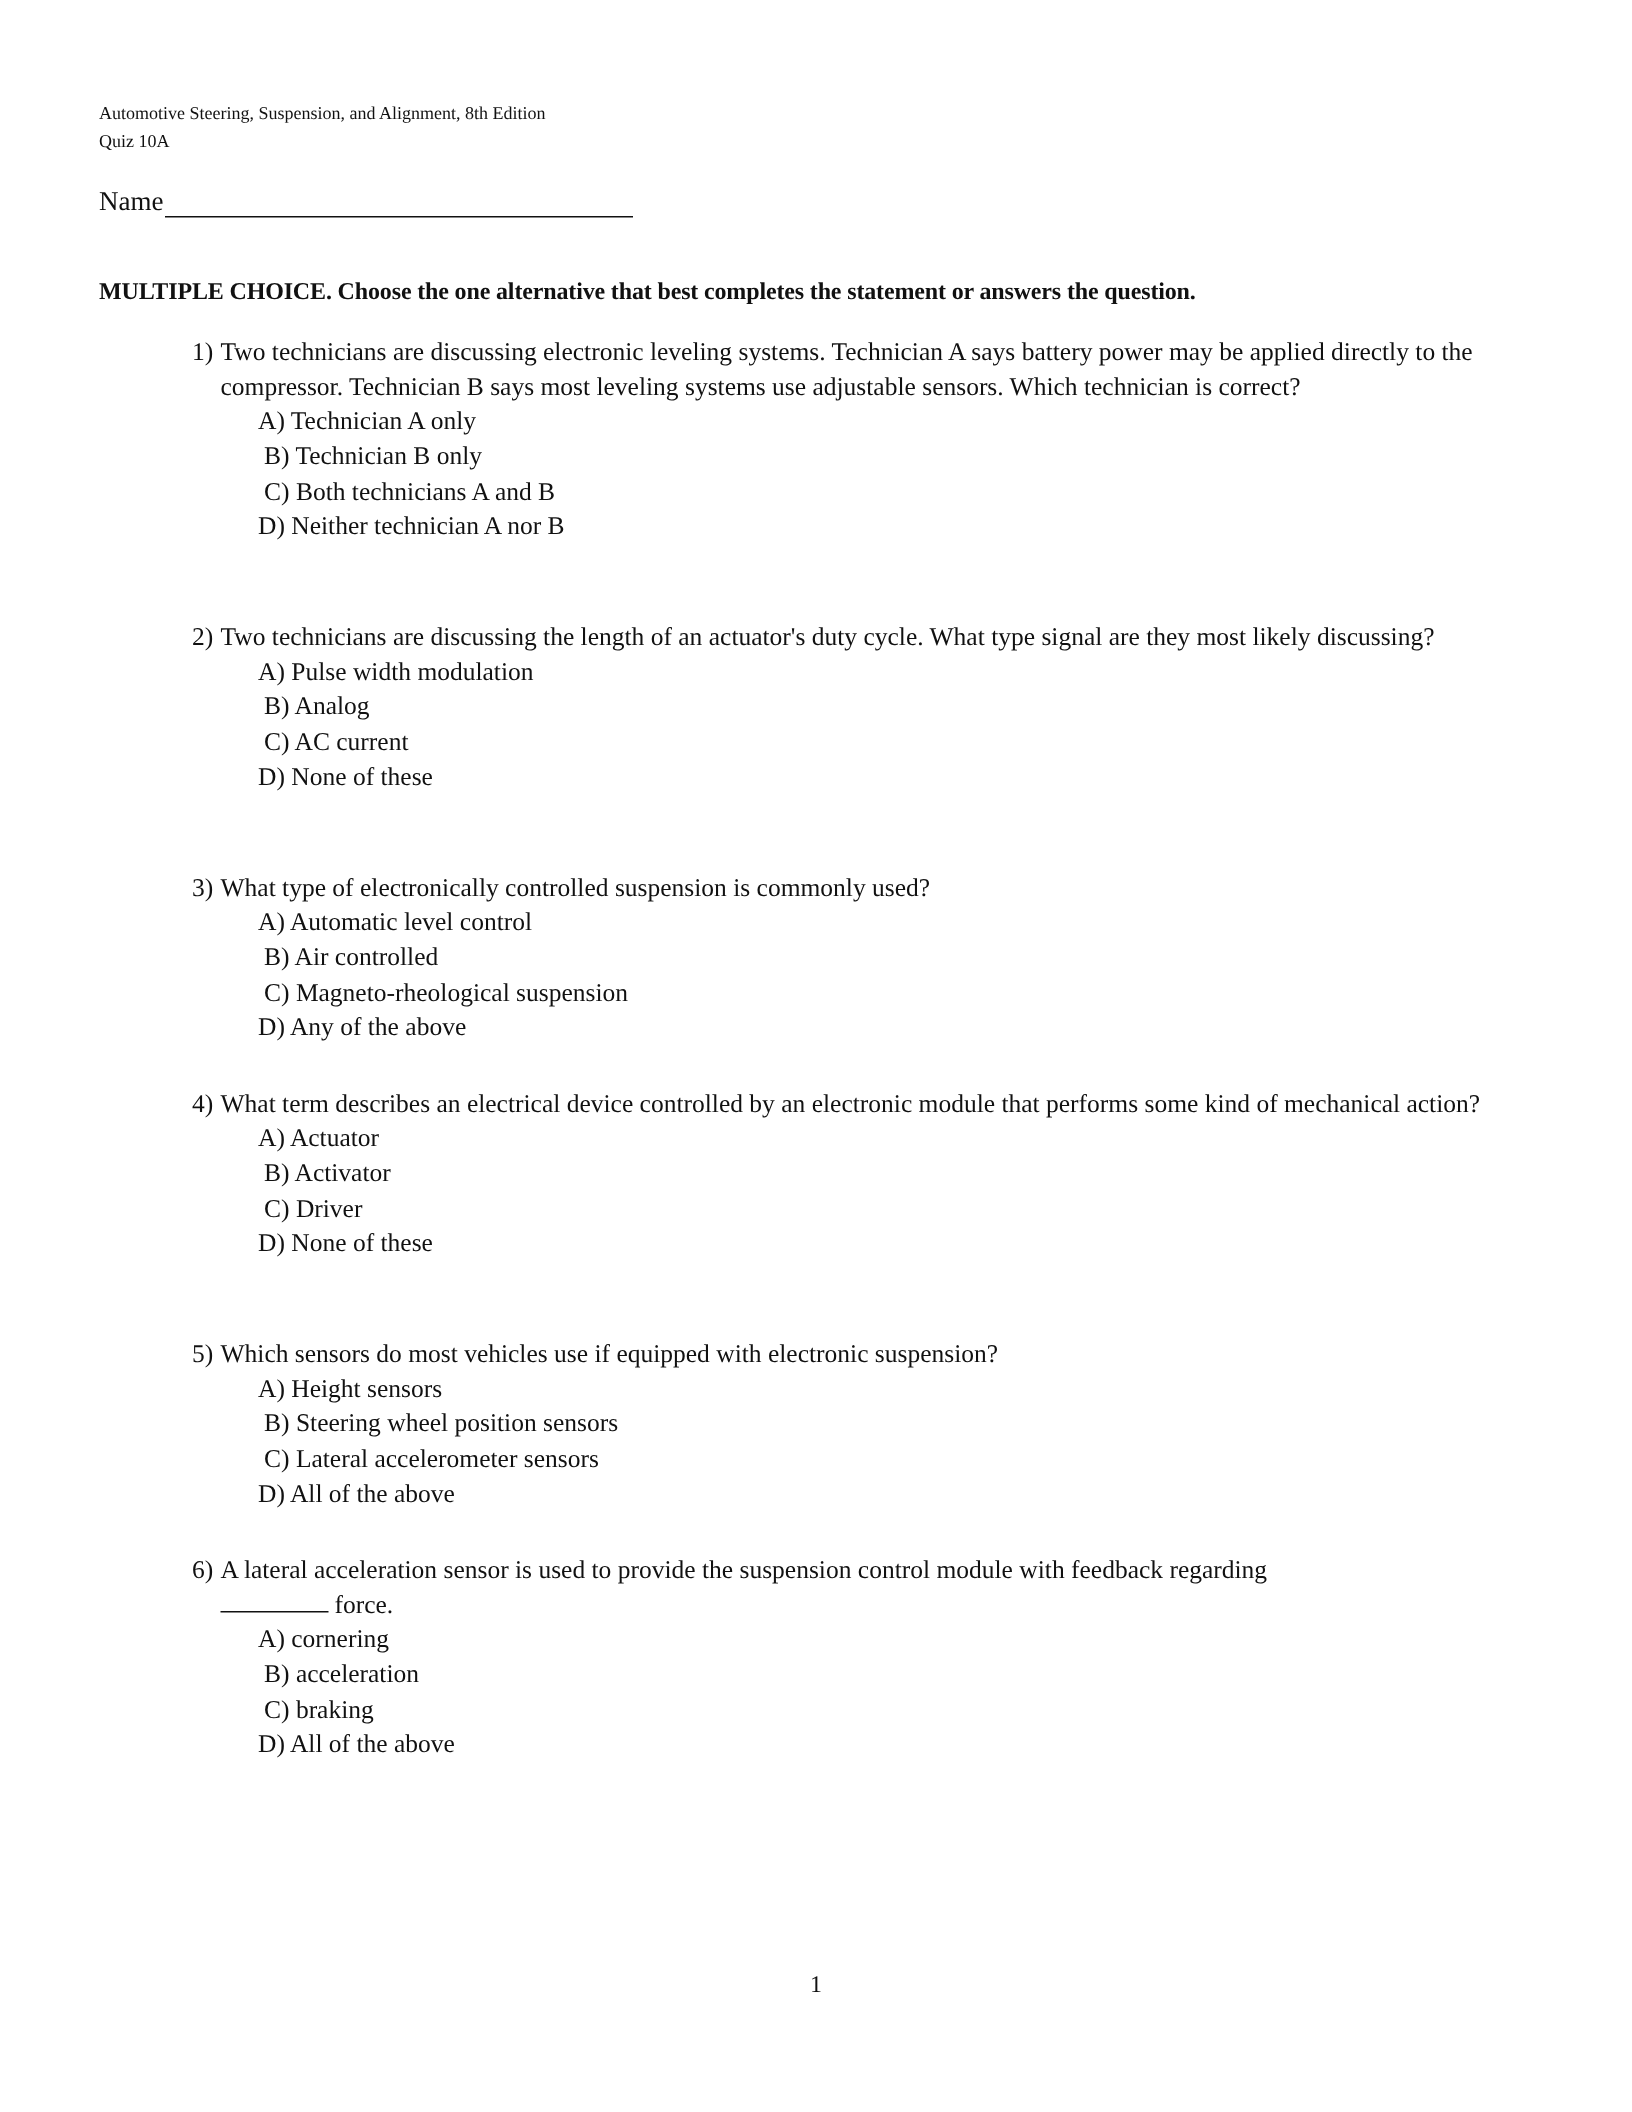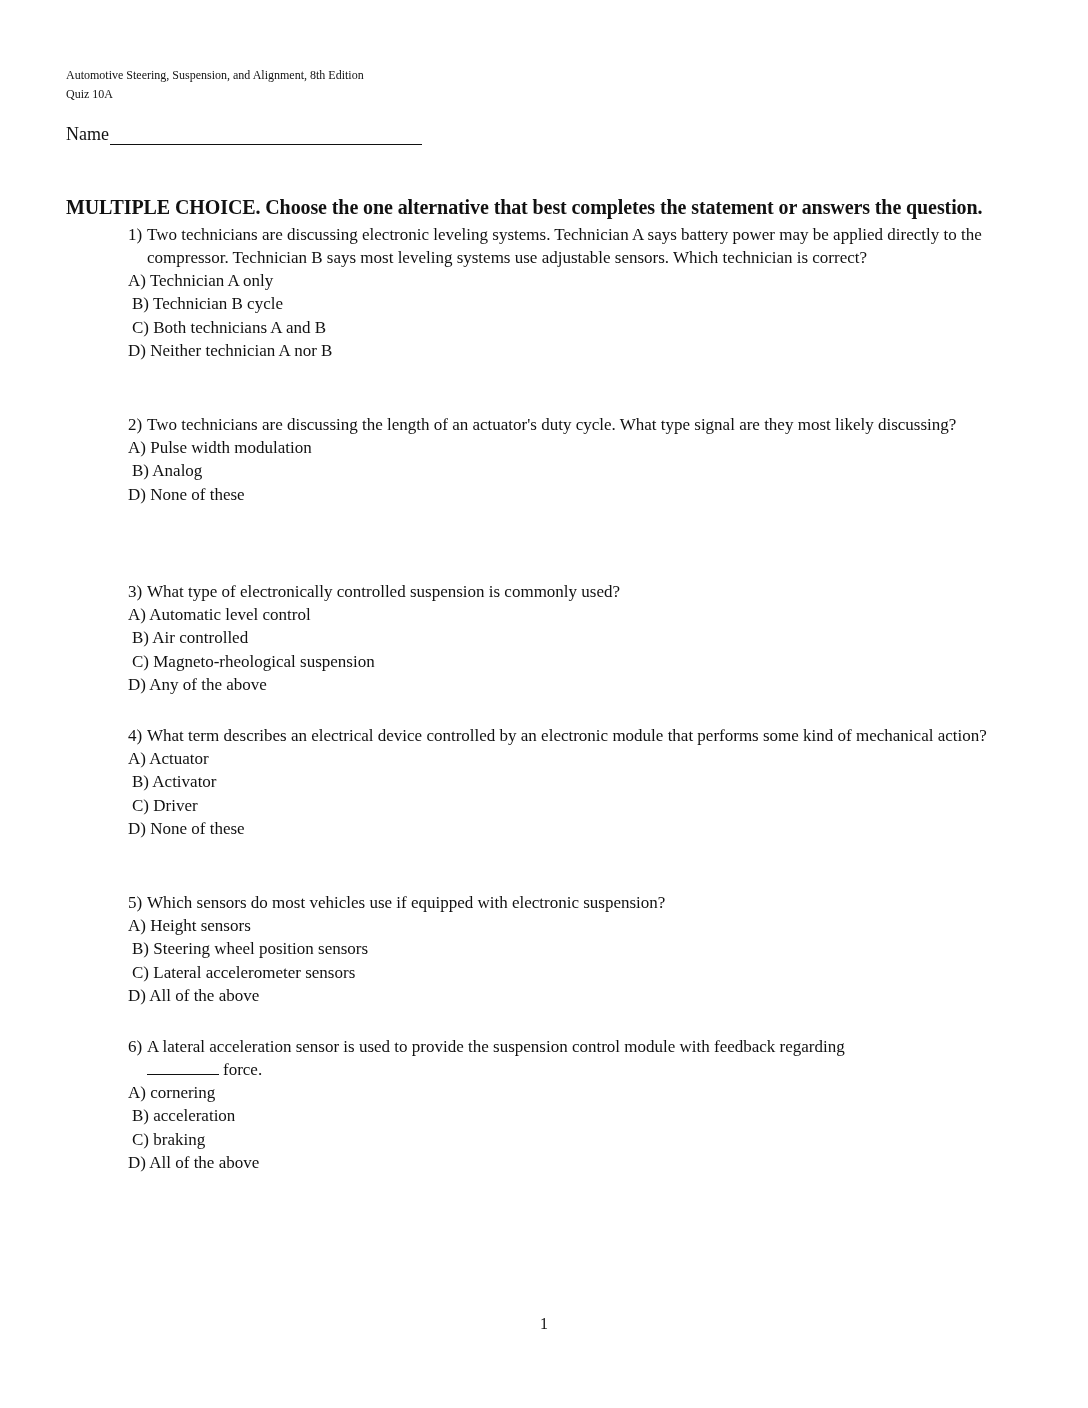--- a/index.html
+++ b/index.html
@@ -3,26 +3,26 @@
 <meta charset="utf-8">
 <style>
   html, body { margin: 0; padding: 0; background: #ffffff; }
   body {
     width: 1088px; height: 1408px; position: relative; overflow: hidden;
     font-family: "Liberation Serif", "DejaVu Serif", serif; color: #111;
   }
   .header { position: absolute; left: 66px; top: 66px; font-size: 12px; line-height: 19px; }
   .name-row { position: absolute; left: 66px; top: 124px; font-size: 18px; display: flex; align-items: flex-end; }
   .name-line { display: inline-block; width: 312px; border-bottom: 1px solid #111; height: 18px; margin-left: 1px; }
-  .instructions { position: absolute; left: 66px; top: 196px; font-size: 20px; font-weight: bold; letter-spacing: -0.1px; }
+  .instructions { position: absolute; left: 66px; top: 186px; font-size: 16px; font-weight: bold; letter-spacing: -0.1px; }
   .question { position: absolute; left: 128px; width: 900px; font-size: 17px; line-height: 23px; }
   .q-stem { display: flex; }
   .q-num { width: 19px; flex: none; }
   .q-text { flex: 1; padding-right: 20px; }
-  .choices { }
+  .choices { margin-left: 44px; }
   .choice { height: 23.3px; }
   .choice.b, .choice.c { padding-left: 4px; }
   .blank { display: inline-block; width: 72px; border-bottom: 1px solid #111; height: 15px; margin-right: 4px; }
   .page-num { position: absolute; left: 0; width: 1088px; top: 1315px; text-align: center; font-size: 16px; }
 </style>
 </head>
 <body>
 
 <div class="header">
   <div>Automotive Steering, Suspension, and Alignment, 8th Edition</div>
@@ -36,34 +36,35 @@
 
 <div class="instructions">MULTIPLE CHOICE.  Choose the one alternative that best completes the statement or answers the question.</div>
 
 <div class="question" style="top:223px;">
   <div class="q-stem">
     <span class="q-num">1)</span>
     <span class="q-text">Two technicians are discussing electronic leveling systems. Technician A says battery power may be applied directly to the compressor. Technician B says most leveling systems use adjustable sensors. Which technician is correct?</span>
   </div>
   <div class="choices">
     <div class="choice a">A) Technician A only</div>
-    <div class="choice b">B) Technician B cycle</div>
+    <div class="choice b">B) Technician B only</div>
     <div class="choice c">C) Both technicians A and B</div>
     <div class="choice d">D) Neither technician A nor B</div>
   </div>
 </div>
 
 <div class="question" style="top:413px;">
   <div class="q-stem">
     <span class="q-num">2)</span>
     <span class="q-text">Two technicians are discussing the length of an actuator's duty cycle. What type signal are they most likely discussing?</span>
   </div>
   <div class="choices">
     <div class="choice a">A) Pulse width modulation</div>
     <div class="choice b">B) Analog</div>
+    <div class="choice c">C) AC current</div>
     <div class="choice d">D) None of these</div>
   </div>
 </div>
 
 <div class="question" style="top:580px;">
   <div class="q-stem">
     <span class="q-num">3)</span>
     <span class="q-text">What type of electronically controlled suspension is commonly used?</span>
   </div>
   <div class="choices">

